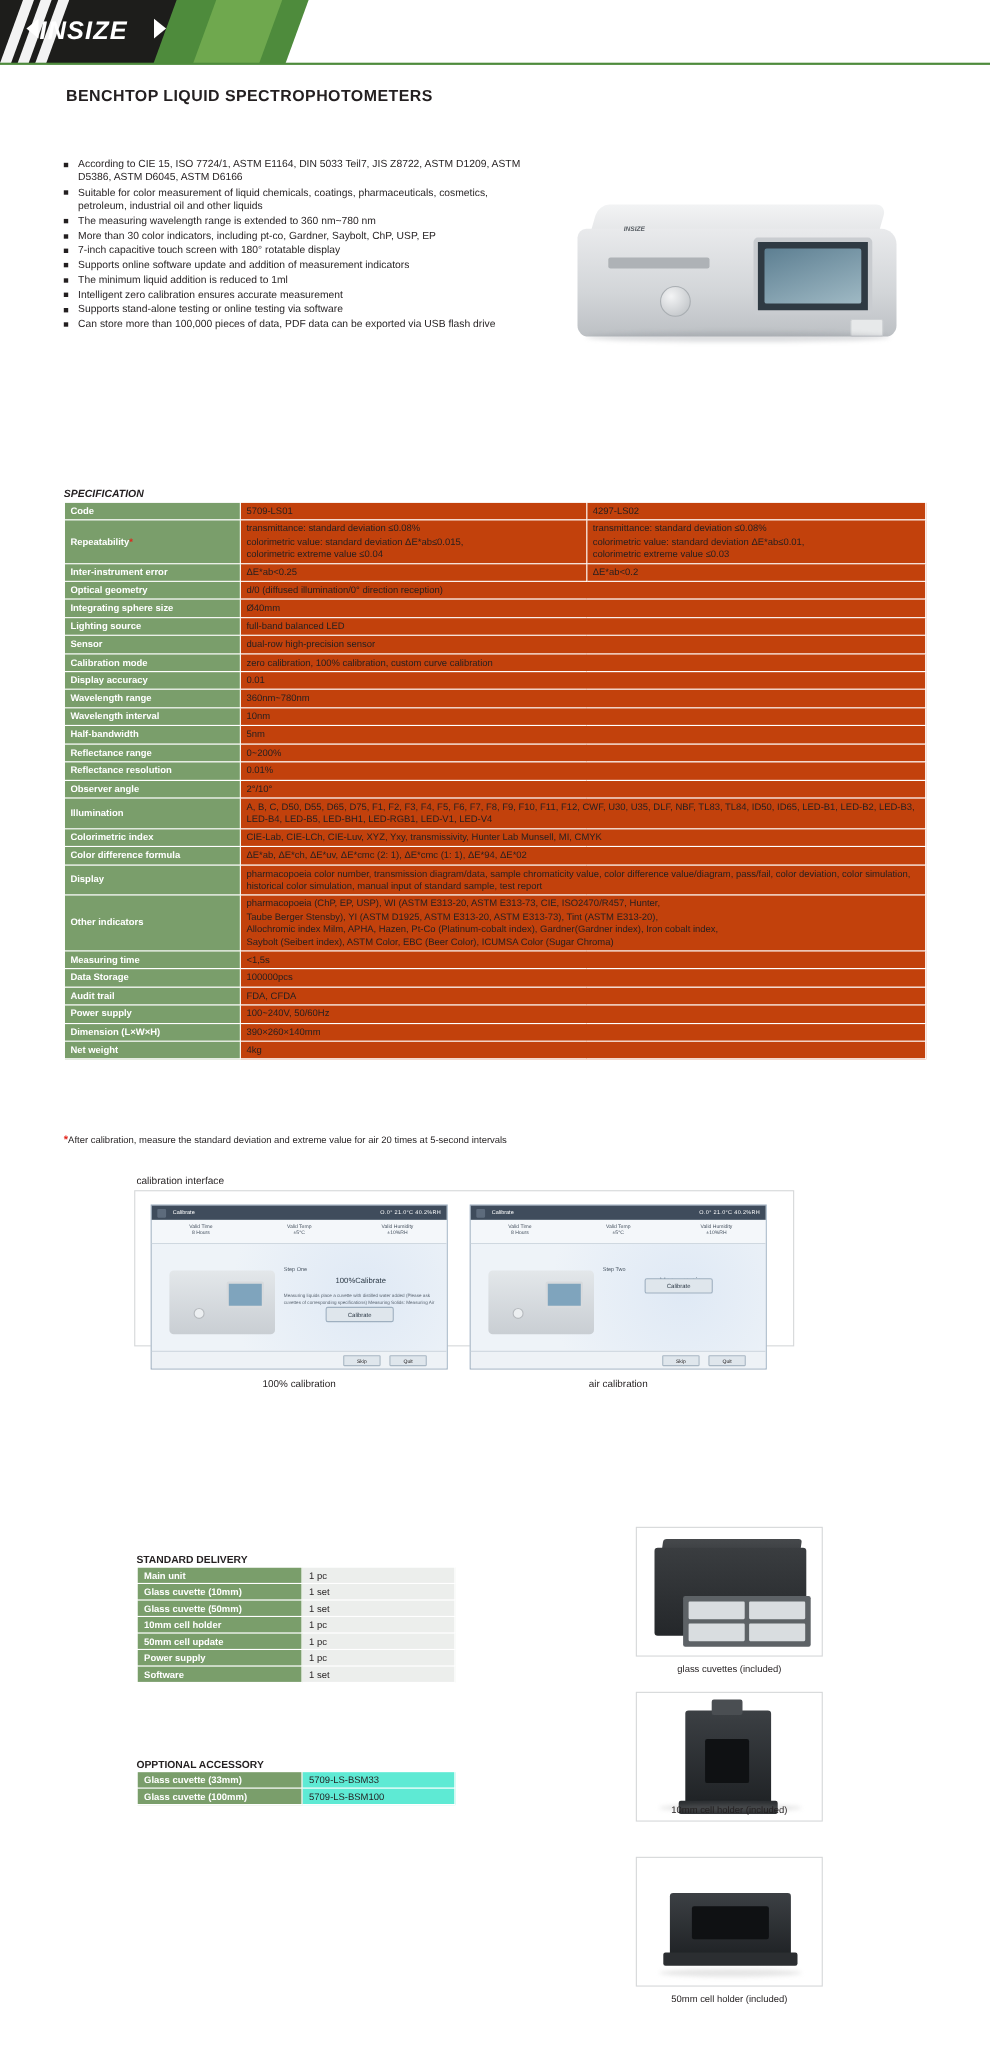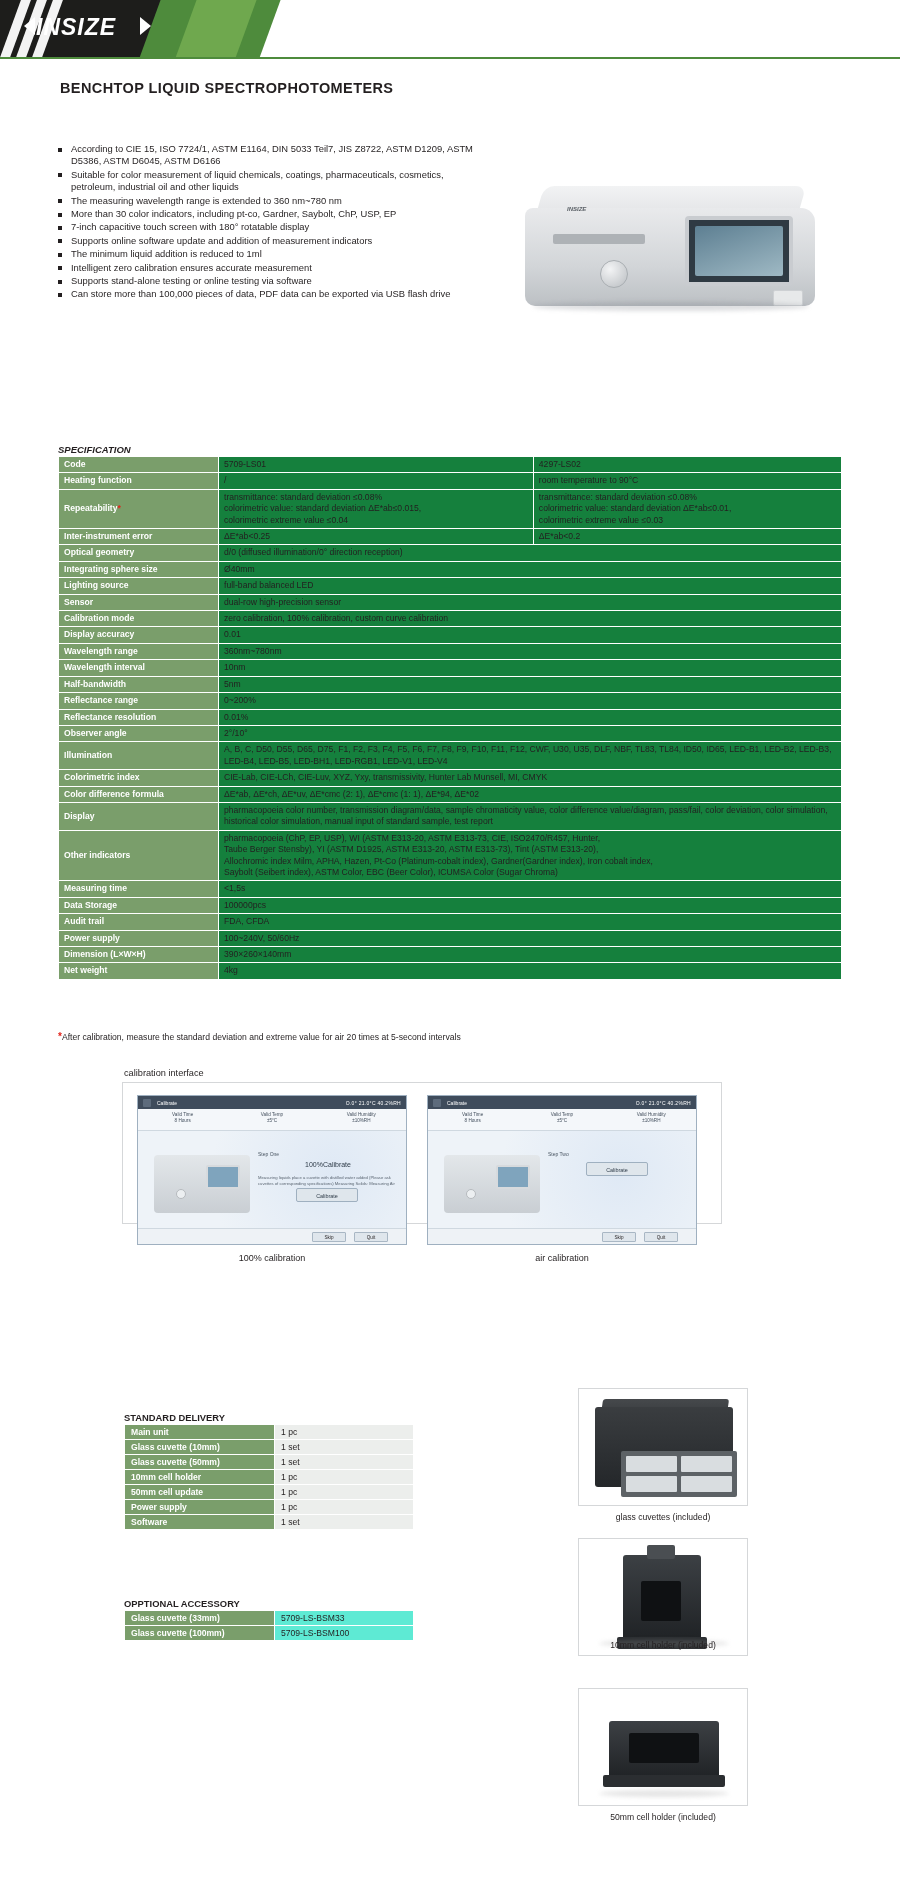--- a/index.html
+++ b/index.html
@@ -189,21 +189,21 @@
     padding: 2px 5px;
     vertical-align: middle;
   }
   td.k {
     background: #7a9e6b;
     color: #ffffff;
     font-weight: bold;
     width: 160px;
   }
   td.v {
-    background: #15803d;
+    background: #c2410c;
     color: #231f20;
   }
   .star { color:#e2231a; font-weight:bold; }
 
   .footnote {
     position: absolute;
     left: 58px; top: 1031px;
     font-size: 8.6px;
   }
   .footnote .star { font-size: 10px; }
@@ -448,25 +448,20 @@
 
 <div class="spec-label">SPECIFICATION</div>
 <table class="spec">
   <tbody id="spec-body">
       <tr>
         <td class="k"><span>Code</span></td>
         <td class="v" style="white-space: pre-line;">5709-LS01</td>
         <td class="v" style="white-space: pre-line;">4297-LS02</td>
       </tr>
       <tr>
-        <td class="k"><span>Heating function</span></td>
-        <td class="v" style="white-space: pre-line;">/</td>
-        <td class="v" style="white-space: pre-line;">room temperature to 90°C</td>
-      </tr>
-      <tr>
         <td class="k"><span>Repeatability</span><span class="star">*</span></td>
         <td class="v" style="white-space: pre-line;">transmittance: standard deviation ≤0.08%
 colorimetric value: standard deviation ΔE*ab≤0.015,
 colorimetric extreme value ≤0.04</td>
         <td class="v" style="white-space: pre-line;">transmittance: standard deviation ≤0.08%
 colorimetric value: standard deviation ΔE*ab≤0.01,
 colorimetric extreme value ≤0.03</td>
       </tr>
       <tr>
         <td class="k"><span>Inter-instrument error</span></td>

